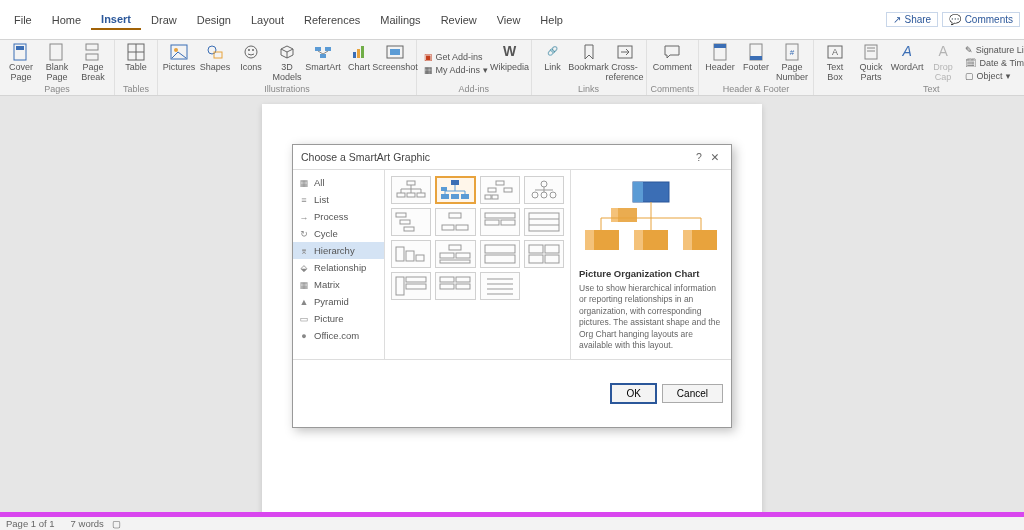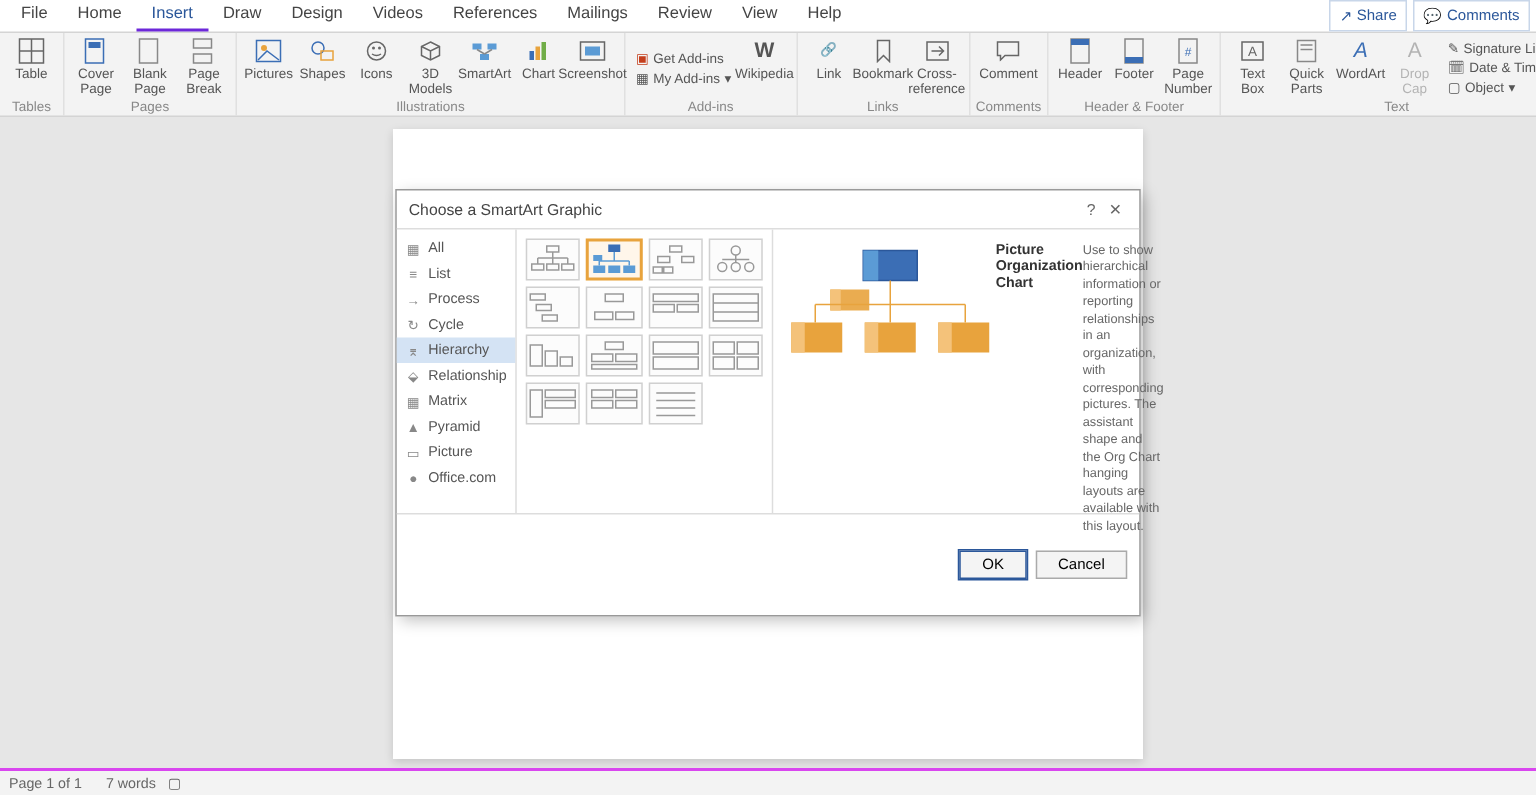--- a/index.html
+++ b/index.html
@@ -1,72 +1,72 @@
 <!DOCTYPE html>
 <html><head>
 <meta charset="utf-8">
 <style>
 *{box-sizing:border-box;margin:0;padding:0;font-family:"Segoe UI",Arial,sans-serif}
 body{width:1024px;height:530px;background:#e6e6e6;overflow:hidden;font-size:11px;color:#333}
 
-.tabs{background:#fff;display:flex;height:22px;padding:0 4px;border-bottom:1px solid #d4d4d4}
+.tabs{background:#fff;display:flex;align-items:center;height:40px;padding:0 4px;border-bottom:1px solid #d4d4d4}
 .tab{padding:3px 10px;font-size:11px;cursor:pointer;color:#444}
-.tab.active{color:#2b579a;border-bottom:2px solid #6d28d9;font-weight:400}
+.tab.active{color:#2b579a;border-bottom:2px solid #a16207;font-weight:700}
 .tabs-right{margin-left:auto;display:flex;gap:4px}
 .top-btn{border:1px solid #c8d6e9;background:#fff;padding:1px 6px;font-size:10px;color:#2b579a;display:flex;align-items:center;gap:3px;cursor:pointer}
 
 .ribbon{background:#f3f3f3;height:56px;display:flex;border-bottom:1px solid #d4d4d4}
 .group{border-right:1px solid #e0e0e0;padding:2px 4px 1px;display:flex;flex-direction:column;justify-content:space-between;align-items:center}
 .group-items{display:flex;gap:2px;align-items:flex-start}
 .rbtn{display:flex;flex-direction:column;align-items:center;justify-content:flex-start;width:34px;height:42px;cursor:pointer;padding:1px;font-size:9px;color:#555;text-align:center;line-height:1.1}
 .rbtn .ic{width:18px;height:18px;margin-bottom:2px;display:flex;align-items:center;justify-content:center}
 .group-label{font-size:9px;color:#888;text-align:center;padding-bottom:1px}
 .stack{display:flex;flex-direction:column;gap:1px;font-size:9px;color:#555;justify-content:center;height:42px}
 .stack-item{display:flex;align-items:center;gap:3px;padding:1px 3px;cursor:pointer;white-space:nowrap}
 
 .docarea{position:relative;height:434px;display:flex;justify-content:center;padding-top:8px}
 .page{width:500px;height:420px;background:#fff;box-shadow:0 2px 6px rgba(0,0,0,.15)}
 
-.dialog{position:absolute;top:48px;left:50%;transform:translateX(-50%);width:497px;background:#fff;border:1px solid #999;box-shadow:3px 3px 10px rgba(0,0,0,.25)}
+.dialog{position:absolute;top:48px;left:50%;transform:translateX(-50%);width:440px;background:#fff;border:1px solid #999;box-shadow:3px 3px 10px rgba(0,0,0,.25)}
 .dlg-title{display:flex;align-items:center;padding:6px 8px;font-size:10.5px;color:#444}
 .dlg-title .spacer{flex:1}
 .dlg-close,.dlg-help{width:16px;text-align:center;cursor:pointer;color:#666}
 .dlg-body{display:flex;border-top:1px solid #ddd;height:190px}
 .cat-list{width:92px;border-right:1px solid #ddd;padding:4px 0}
 .cat{display:flex;align-items:center;gap:5px;padding:3px 6px;font-size:9.5px;color:#555;cursor:pointer}
 .cat.sel{background:#d4e3f4}
 .cat .ci{width:10px;height:10px;display:inline-flex;align-items:center;justify-content:center;color:#888;font-size:9px}
 .gallery{width:186px;border-right:1px solid #ddd;padding:6px;display:grid;grid-template-columns:repeat(4,1fr);grid-auto-rows:28px;gap:4px;align-content:start}
 .thumb{border:1px solid #d0d0d0;background:#fcfcfc;cursor:pointer;display:flex;align-items:center;justify-content:center}
 .thumb.sel{border:2px solid #e8a33d;background:#fff6ea}
-.preview{flex:1;padding:8px;display:flex;flex-direction:row}
+.preview{flex:1;padding:8px;display:flex;flex-direction:column}
 .pv-img{height:88px;display:flex;align-items:center;justify-content:center;margin-bottom:6px}
 .pv-title{font-size:9.5px;font-weight:600;margin-bottom:4px;color:#333}
 .pv-desc{font-size:8.5px;color:#666;line-height:1.35}
 .dlg-foot{border-top:1px solid #ddd;padding:24px 8px;display:flex;justify-content:flex-end;gap:6px}
 .dbtn{border:1px solid #aaa;background:#f4f4f4;padding:3px 14px;font-size:10px;cursor:pointer}
 .dbtn.primary{border:1px solid #2b579a;outline:1px solid #2b579a}
 
-.status{position:absolute;bottom:0;left:0;right:0;height:18px;background:#f3f3f3;border-top:2px solid #d946ef;display:flex;align-items:center;padding:0 6px;font-size:9.5px;color:#666}
+.status{position:absolute;bottom:0;left:0;right:0;height:18px;background:#f3f3f3;border-top:5px solid #d946ef;display:flex;align-items:center;padding:0 6px;font-size:9.5px;color:#666}
 .status .right{margin-left:auto;display:flex;align-items:center;gap:6px}
 .zoom-track{width:70px;height:3px;background:#ccc;position:relative}
 .zoom-thumb{position:absolute;left:50%;top:-3px;width:8px;height:9px;background:#888;transform:translateX(-50%)}
 .vbtn{width:16px;height:14px;border:1px solid #bbb;background:#eee;cursor:pointer}
 svg{display:block}
 </style>
 </head>
 <body>
 
 <div class="tabs">
   <div class="tab">File</div>
   <div class="tab">Home</div>
   <div class="tab active">Insert</div>
   <div class="tab">Draw</div>
   <div class="tab">Design</div>
-  <div class="tab">Videos</div>
+  <div class="tab">Layout</div>
   <div class="tab">References</div>
   <div class="tab">Mailings</div>
   <div class="tab">Review</div>
   <div class="tab">View</div>
   <div class="tab">Help</div>
   <div class="tabs-right">
     <div class="top-btn">
         <span>↗</span>
         <span>Share</span>
       </div>
@@ -75,61 +75,61 @@
         <span>Comments</span>
       </div>
   </div>
 </div>
 
 <div class="ribbon">
   <div class="group">
     <div class="group-items">
       <div class="rbtn">
           <span class="ic">
+            <svg width="16" height="18">
+              <rect x="1" y="1" width="12" height="16" fill="none" stroke="#3b6eb5"></rect>
+              <rect x="3" y="3" width="8" height="4" fill="#3b6eb5"></rect>
+            </svg>
+          </span>
+          <span>Cover Page</span>
+        </div>
+      <div class="rbtn">
+          <span class="ic">
+            <svg width="16" height="18">
+              <rect x="1" y="1" width="12" height="16" fill="none" stroke="#888"></rect>
+            </svg>
+          </span>
+          <span>Blank Page</span>
+        </div>
+      <div class="rbtn">
+          <span class="ic">
+            <svg width="16" height="18">
+              <rect x="1" y="1" width="12" height="6" fill="none" stroke="#888"></rect>
+              <rect x="1" y="11" width="12" height="6" fill="none" stroke="#888"></rect>
+            </svg>
+          </span>
+          <span>Page Break</span>
+        </div>
+    </div>
+    <div class="group-label">Pages</div>
+  </div>
+  <div class="group">
+    <div class="group-items">
+      <div class="rbtn">
+          <span class="ic">
             <svg width="18" height="18">
               <rect x="1" y="1" width="16" height="16" fill="none" stroke="#666"></rect>
               <line x1="1" y1="9" x2="17" y2="9" stroke="#666"></line>
               <line x1="9" y1="1" x2="9" y2="17" stroke="#666"></line>
             </svg>
           </span>
           <span>Table</span>
         </div>
     </div>
     <div class="group-label">Tables</div>
-  </div>
-  <div class="group">
-    <div class="group-items">
-      <div class="rbtn">
-          <span class="ic">
-            <svg width="16" height="18">
-              <rect x="1" y="1" width="12" height="16" fill="none" stroke="#3b6eb5"></rect>
-              <rect x="3" y="3" width="8" height="4" fill="#3b6eb5"></rect>
-            </svg>
-          </span>
-          <span>Cover Page</span>
-        </div>
-      <div class="rbtn">
-          <span class="ic">
-            <svg width="16" height="18">
-              <rect x="1" y="1" width="12" height="16" fill="none" stroke="#888"></rect>
-            </svg>
-          </span>
-          <span>Blank Page</span>
-        </div>
-      <div class="rbtn">
-          <span class="ic">
-            <svg width="16" height="18">
-              <rect x="1" y="1" width="12" height="6" fill="none" stroke="#888"></rect>
-              <rect x="1" y="11" width="12" height="6" fill="none" stroke="#888"></rect>
-            </svg>
-          </span>
-          <span>Page Break</span>
-        </div>
-    </div>
-    <div class="group-label">Pages</div>
   </div>
   <div class="group">
     <div class="group-items">
       <div class="rbtn">
           <span class="ic">
             <svg width="18" height="16">
               <rect x="1" y="1" width="16" height="14" fill="none" stroke="#3b6eb5"></rect>
               <circle cx="6" cy="6" r="2" fill="#e8a33d"></circle>
               <path d="M2 14 L8 8 L16 14" fill="none" stroke="#3b6eb5"></path>
             </svg>

